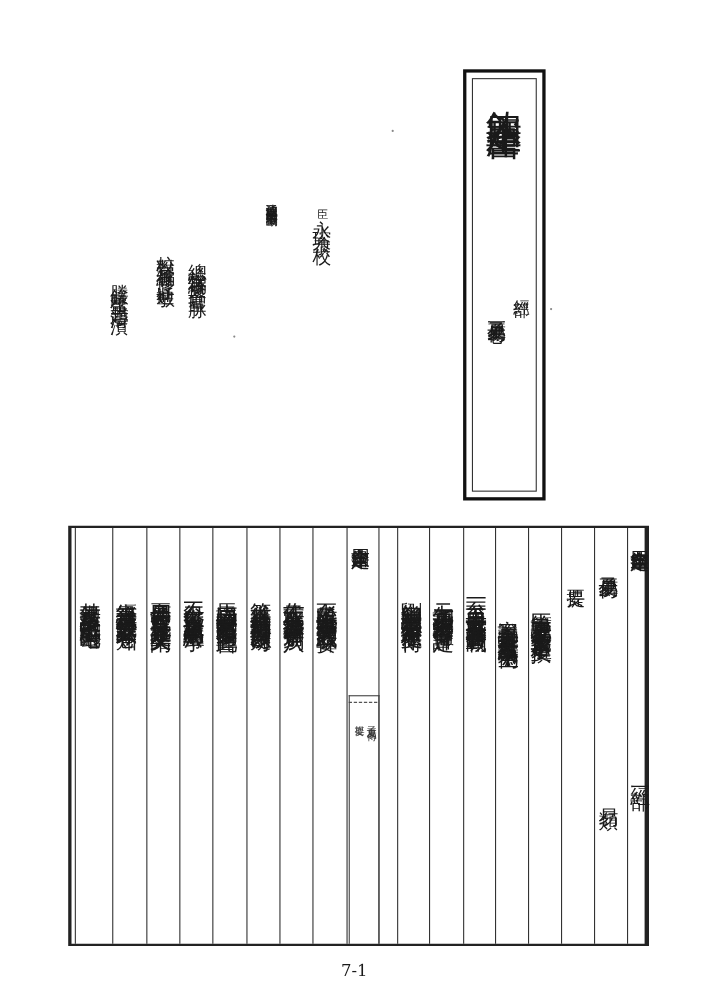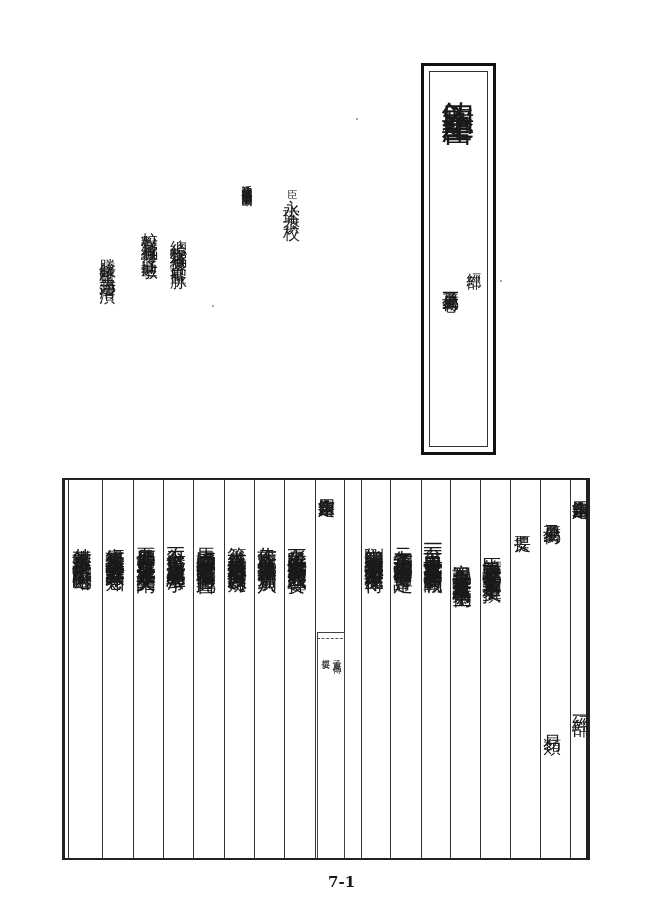--- a/index.html
+++ b/index.html
@@ -26,21 +26,21 @@
            border-left-width: 3px; }
   .vline { position: absolute; top: 0; bottom: 0; width: 0; border-left: 1px solid #333; }
   .row-text { position: absolute; top: 52px; font-size: 19.5px; letter-spacing: 1.6px; }
   .fold-title { position: absolute; font-size: 17px; letter-spacing: 0px; }
   .fold-box { position: absolute; left: 252px; top: 152px; width: 26px; height: 225px;
               border-left: 1px solid #444; border-right: 1px solid #444; border-top: 1px solid #444; }
   .fish-tail { position: absolute; left: 252px; top: 150px; width: 26px; height: 8px;
                border-bottom: 1px dashed #555; }
   .fold-small { font-size: 9px; letter-spacing: 2px; color: #333; }
   .page-num { position: absolute; left: 310px; top: 873px; font-size: 15px;
-              font-family: "DejaVu Serif", serif; font-weight: bold; margin-left: 18px; }
+              font-family: "DejaVu Serif", serif; font-weight: normal; }
   .speck { position: absolute; background: #888; border-radius: 50%; }
 </style>
 </head>
 <body>
 
 <div class="title-box">
   <div class="title-box-inner"></div>
   <div class="vcol title-main">欽定四庫全書</div>
   <div class="vcol title-section">經部</div>
   <div class="vcol title-sub">子夏易傳卷一</div>

